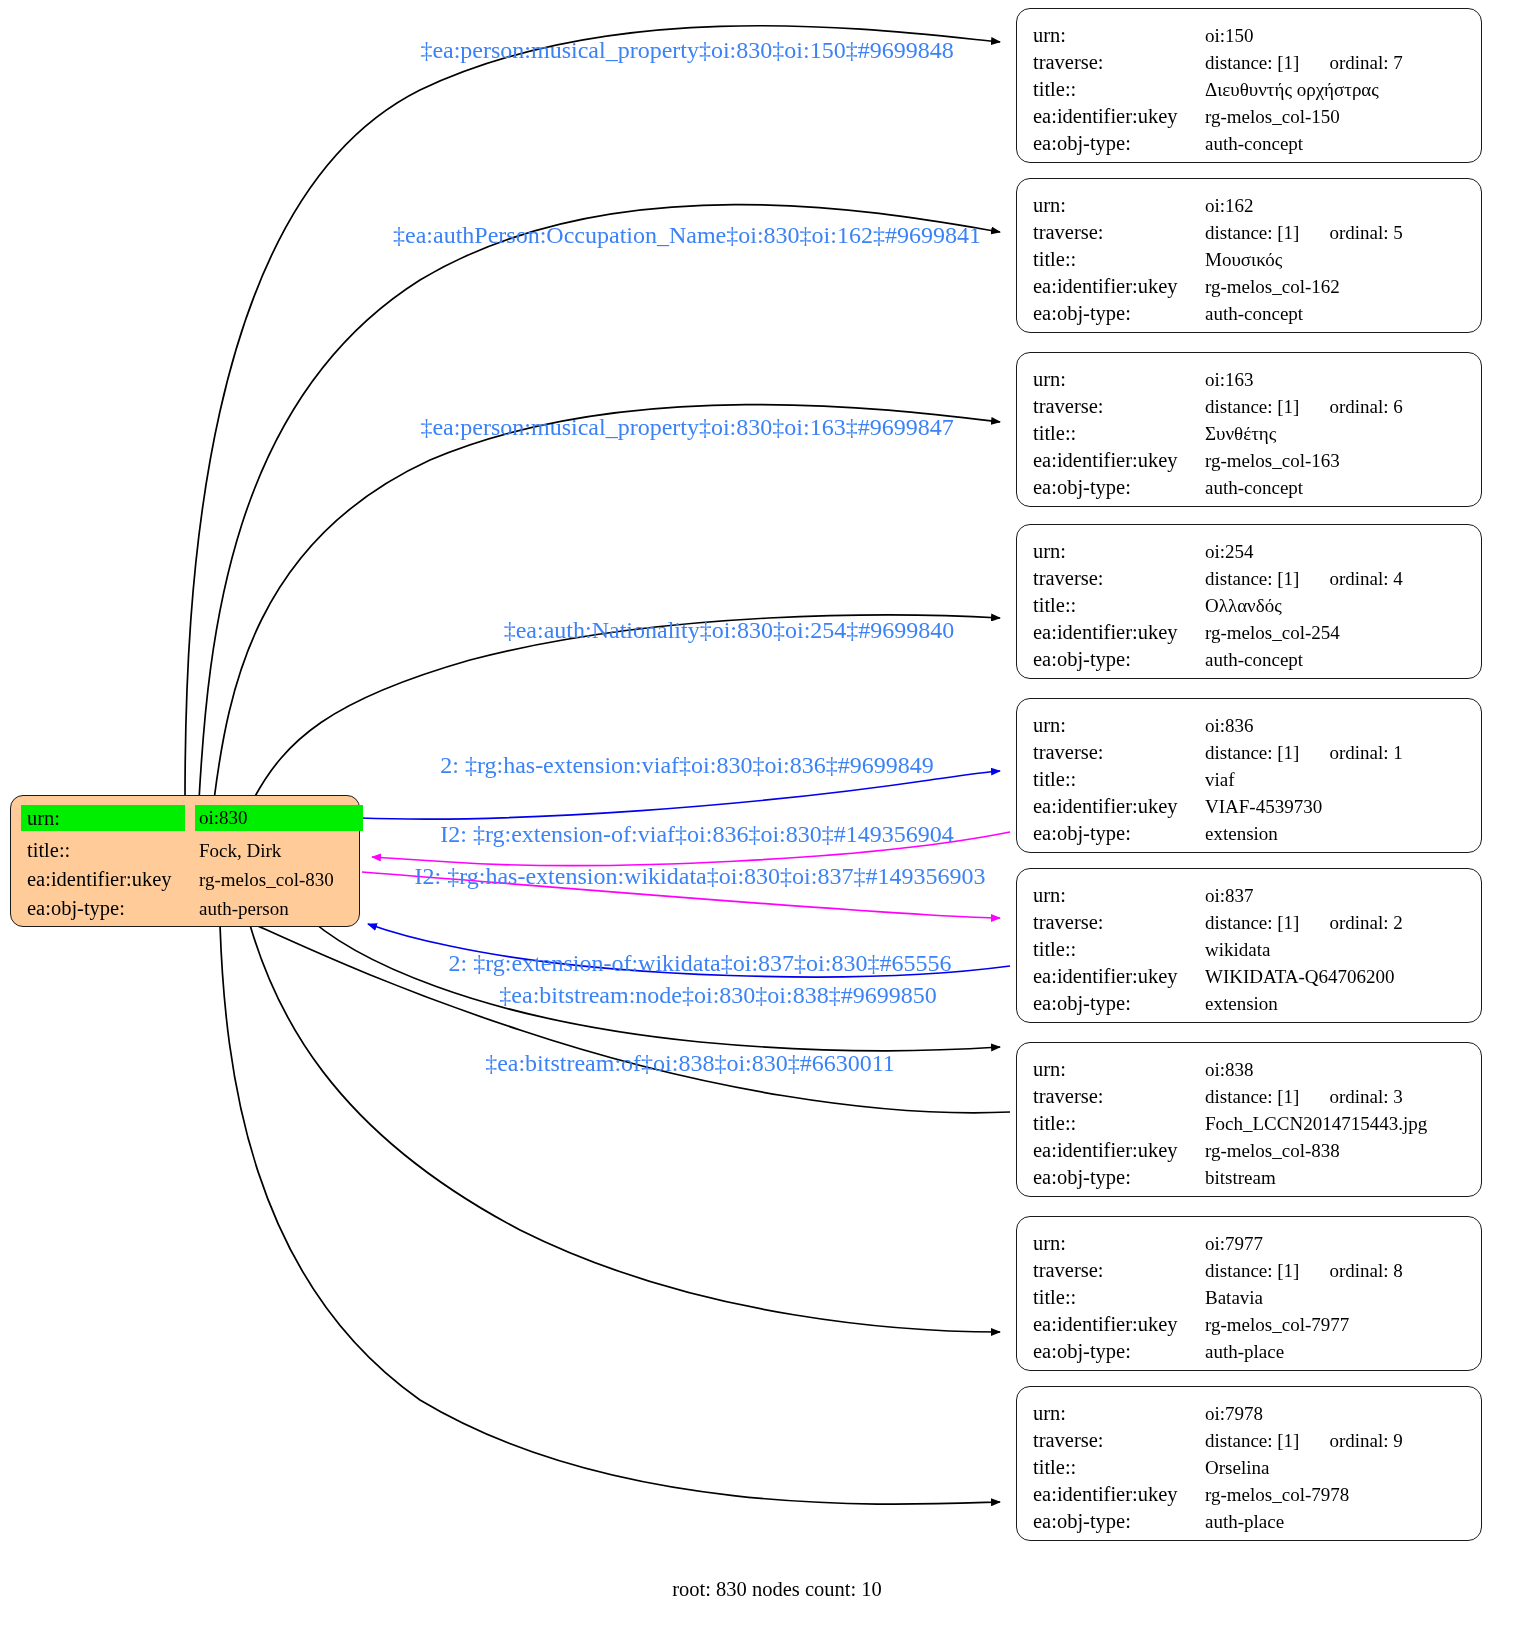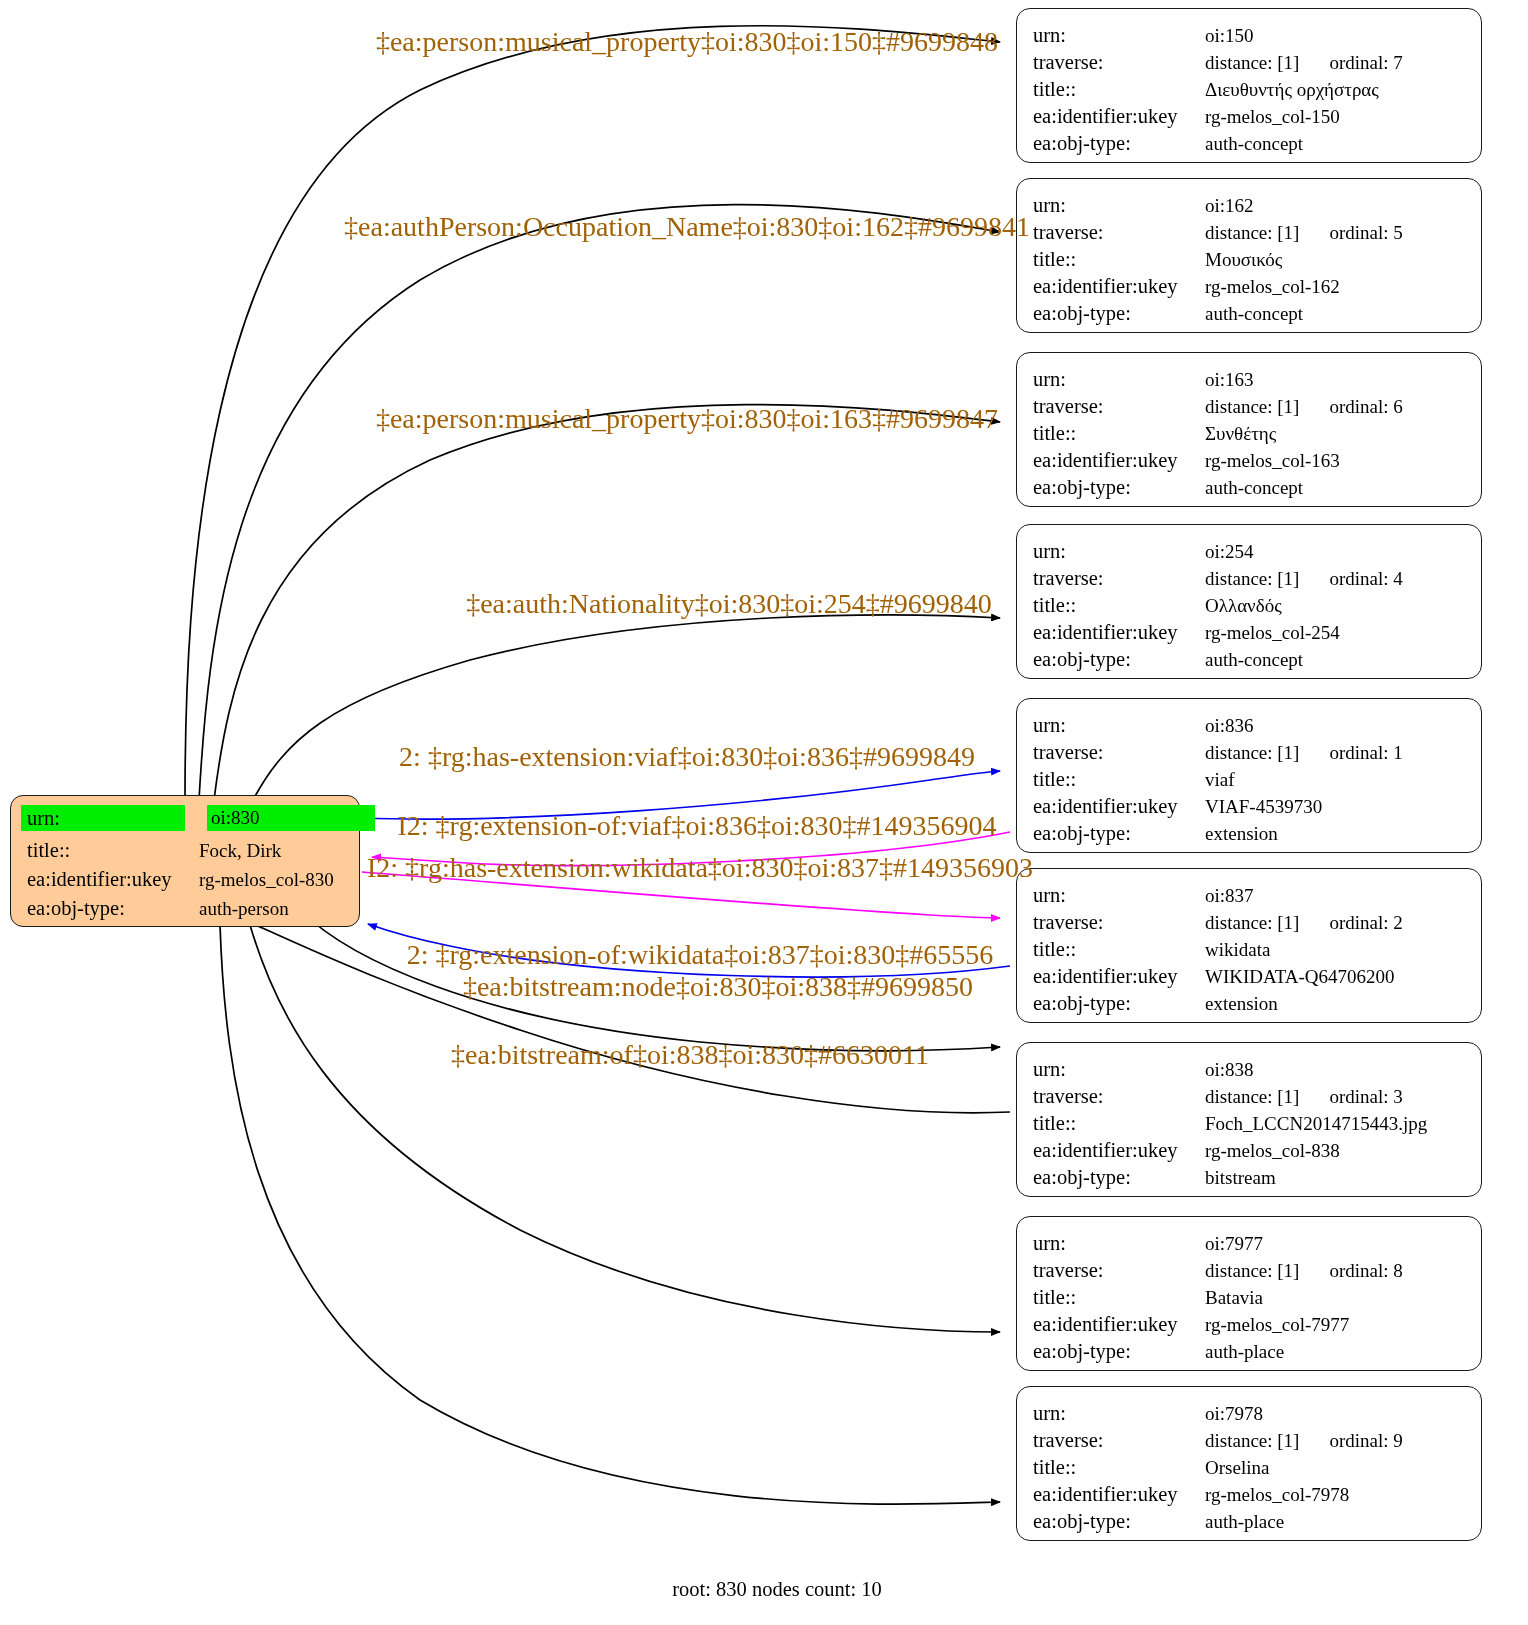--- a/index.html
+++ b/index.html
@@ -62,27 +62,28 @@
   .node.root .k { width: 168px; flex: 0 0 168px; padding-left: 6px;}
   .node.root .v { padding-left: 4px; }
   .node.root .row.hdr .k,
   .node.root .row.hdr .v {
     background: #00ee00;
     display: inline-block;
     line-height: 26px;
     height: 26px;
   }
   .node.root .row.hdr .k { width: 158px; flex: 0 0 158px; margin-right: 10px;}
-  .node.root .row.hdr .v { min-width: 164px; margin-left: 12px; }
+  .node.root .row.hdr .v { min-width: 164px; }
   .edge-label {
     position: absolute;
-    font-size: 28px;
+    font-size: 24px;
     white-space: nowrap;
     transform: translate(-50%, -50%);
-    color: #a16207;
+    color: #3b82f6;
+    margin-top: 8px;
   }
   .caption {
     position: absolute;
     font-size: 20.5px;
     white-space: nowrap;
     transform: translateX(-50%);
     margin-left: 48px;
   }
 </style>
 </head>
@@ -356,21 +357,21 @@
     </div>
     <div class="row">
       <span class="k">ea:obj-type:</span>
       <span class="v">auth-place</span>
     </div>
   </div>
 
   <div class="edge-label" style="left:687px; top:42px;">‡ea:person:musical_property‡oi:830‡oi:150‡#9699848</div>
   <div class="edge-label" style="left:687px; top:227px;">‡ea:authPerson:Occupation_Name‡oi:830‡oi:162‡#9699841</div>
   <div class="edge-label" style="left:687px; top:419px;">‡ea:person:musical_property‡oi:830‡oi:163‡#9699847</div>
-  <div class="edge-label" style="left:729px; top:604px;text-align:center;">‡ea:auth:Nationality‡oi:830‡oi:254‡#9699840</div>
+  <div class="edge-label" style="left:729px; top:622px;text-align:center;">‡ea:auth:Nationality‡oi:830‡oi:254‡#9699840</div>
   <div class="edge-label" style="left:687px; top:757px;">2: ‡rg:has-extension:viaf‡oi:830‡oi:836‡#9699849</div>
   <div class="edge-label" style="left:697px; top:826px;">I2: ‡rg:extension-of:viaf‡oi:836‡oi:830‡#149356904</div>
   <div class="edge-label" style="left:700px; top:868px;">I2: ‡rg:has-extension:wikidata‡oi:830‡oi:837‡#149356903</div>
   <div class="edge-label" style="left:700px; top:955px;">2: ‡rg:extension-of:wikidata‡oi:837‡oi:830‡#65556</div>
   <div class="edge-label" style="left:718px; top:987px;">‡ea:bitstream:node‡oi:830‡oi:838‡#9699850</div>
   <div class="edge-label" style="left:690px; top:1055px;">‡ea:bitstream:of‡oi:838‡oi:830‡#6630011</div>
 
   <div class="caption" style="left:729px; top:1578px;">root: 830 nodes count: 10</div>
 
 </div>

